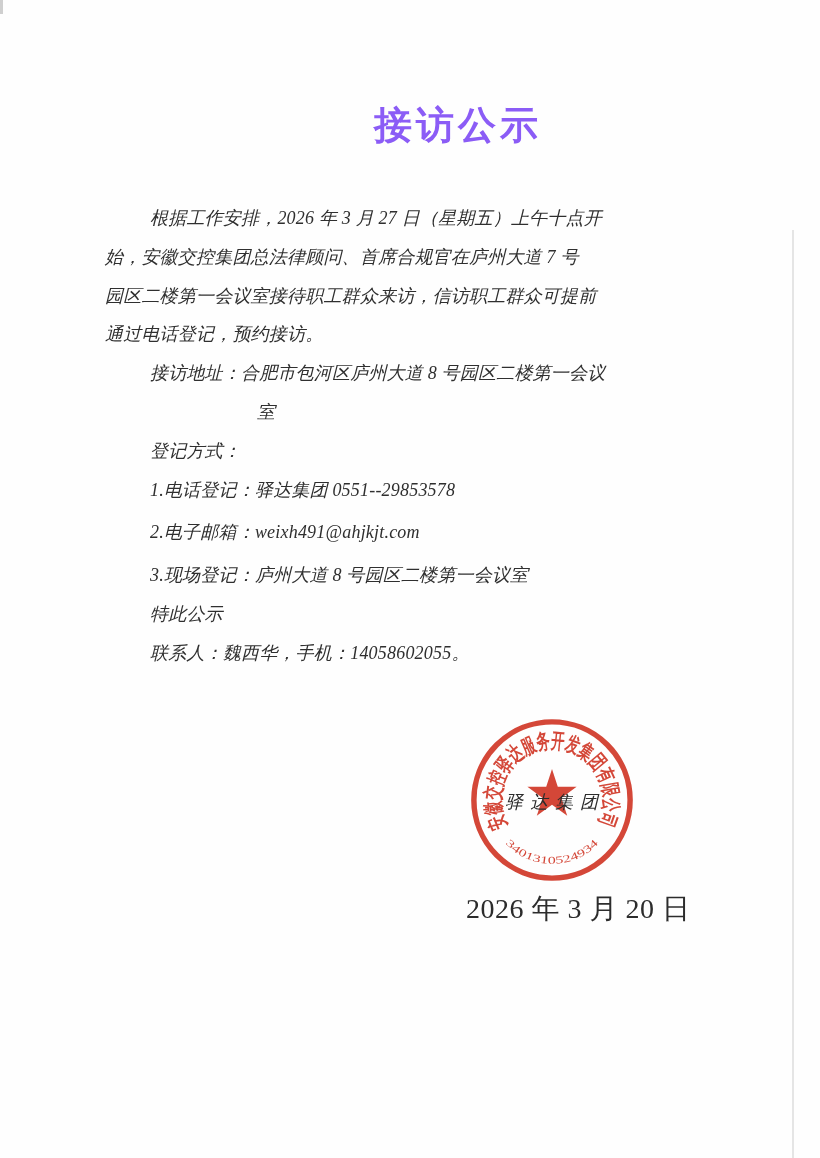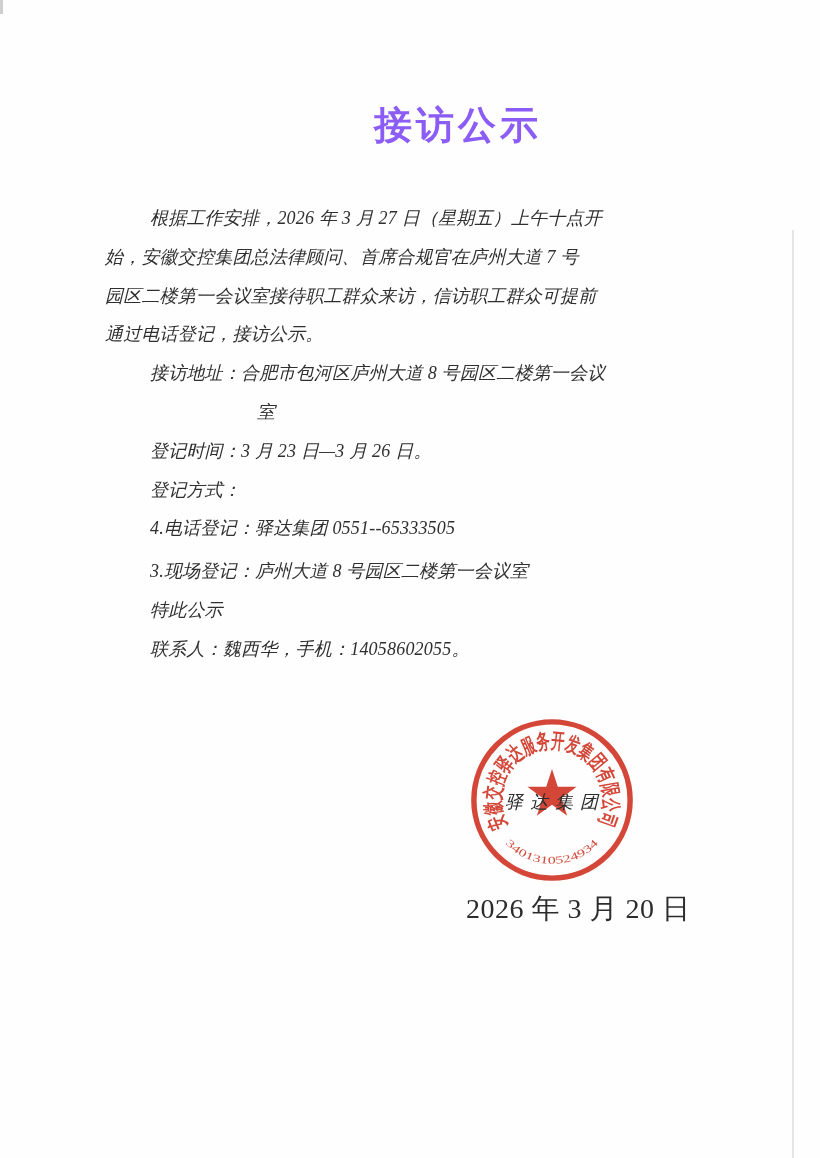--- a/index.html
+++ b/index.html
@@ -49,26 +49,26 @@
 
   <div class="scan-mark-topleft"></div>
   <div class="scan-edge-right"></div>
 
   <div class="title">接访公示</div>
 
   <div class="body-block">
     <div class="line indent-first">根据工作安排，2026 年 3 月 27 日（星期五）上午十点开</div>
     <div class="line">始，安徽交控集团总法律顾问、首席合规官在庐州大道 7 号</div>
     <div class="line">园区二楼第一会议室接待职工群众来访，信访职工群众可提前</div>
-    <div class="line">通过电话登记，接访公示。</div>
+    <div class="line">通过电话登记，预约接访。</div>
     <div class="line indent-first">接访地址：合肥市包河区庐州大道 8 号园区二楼第一会议</div>
     <div class="line indent-hang">室</div>
-    <div class="line indent-first">登记时间：3 月 23 日—3 月 26 日。</div>
     <div class="line indent-first">登记方式：</div>
-    <div class="line indent-first">4.电话登记：驿达集团 0551--65333505</div>
+    <div class="line indent-first">1.电话登记：驿达集团 0551--29853578</div>
+    <div class="line indent-first gap-before">2.电子邮箱：weixh491@ahjkjt.com</div>
     <div class="line indent-first gap-before">3.现场登记：庐州大道 8 号园区二楼第一会议室</div>
     <div class="line indent-first">特此公示</div>
     <div class="line indent-first">联系人：魏西华，手机：14058602055。</div>
   </div>
 
   <div class="seal">
     <svg width="168" height="168" viewBox="0 0 200 200">
       <defs>
         <path id="sealArc" d="M 46.3 131 A 62 62 0 1 1 153.7 131" fill="none"></path>
         <path id="sealNum" d="M 41.8 148.9 A 76 76 0 0 0 158.2 148.9" fill="none"></path>

